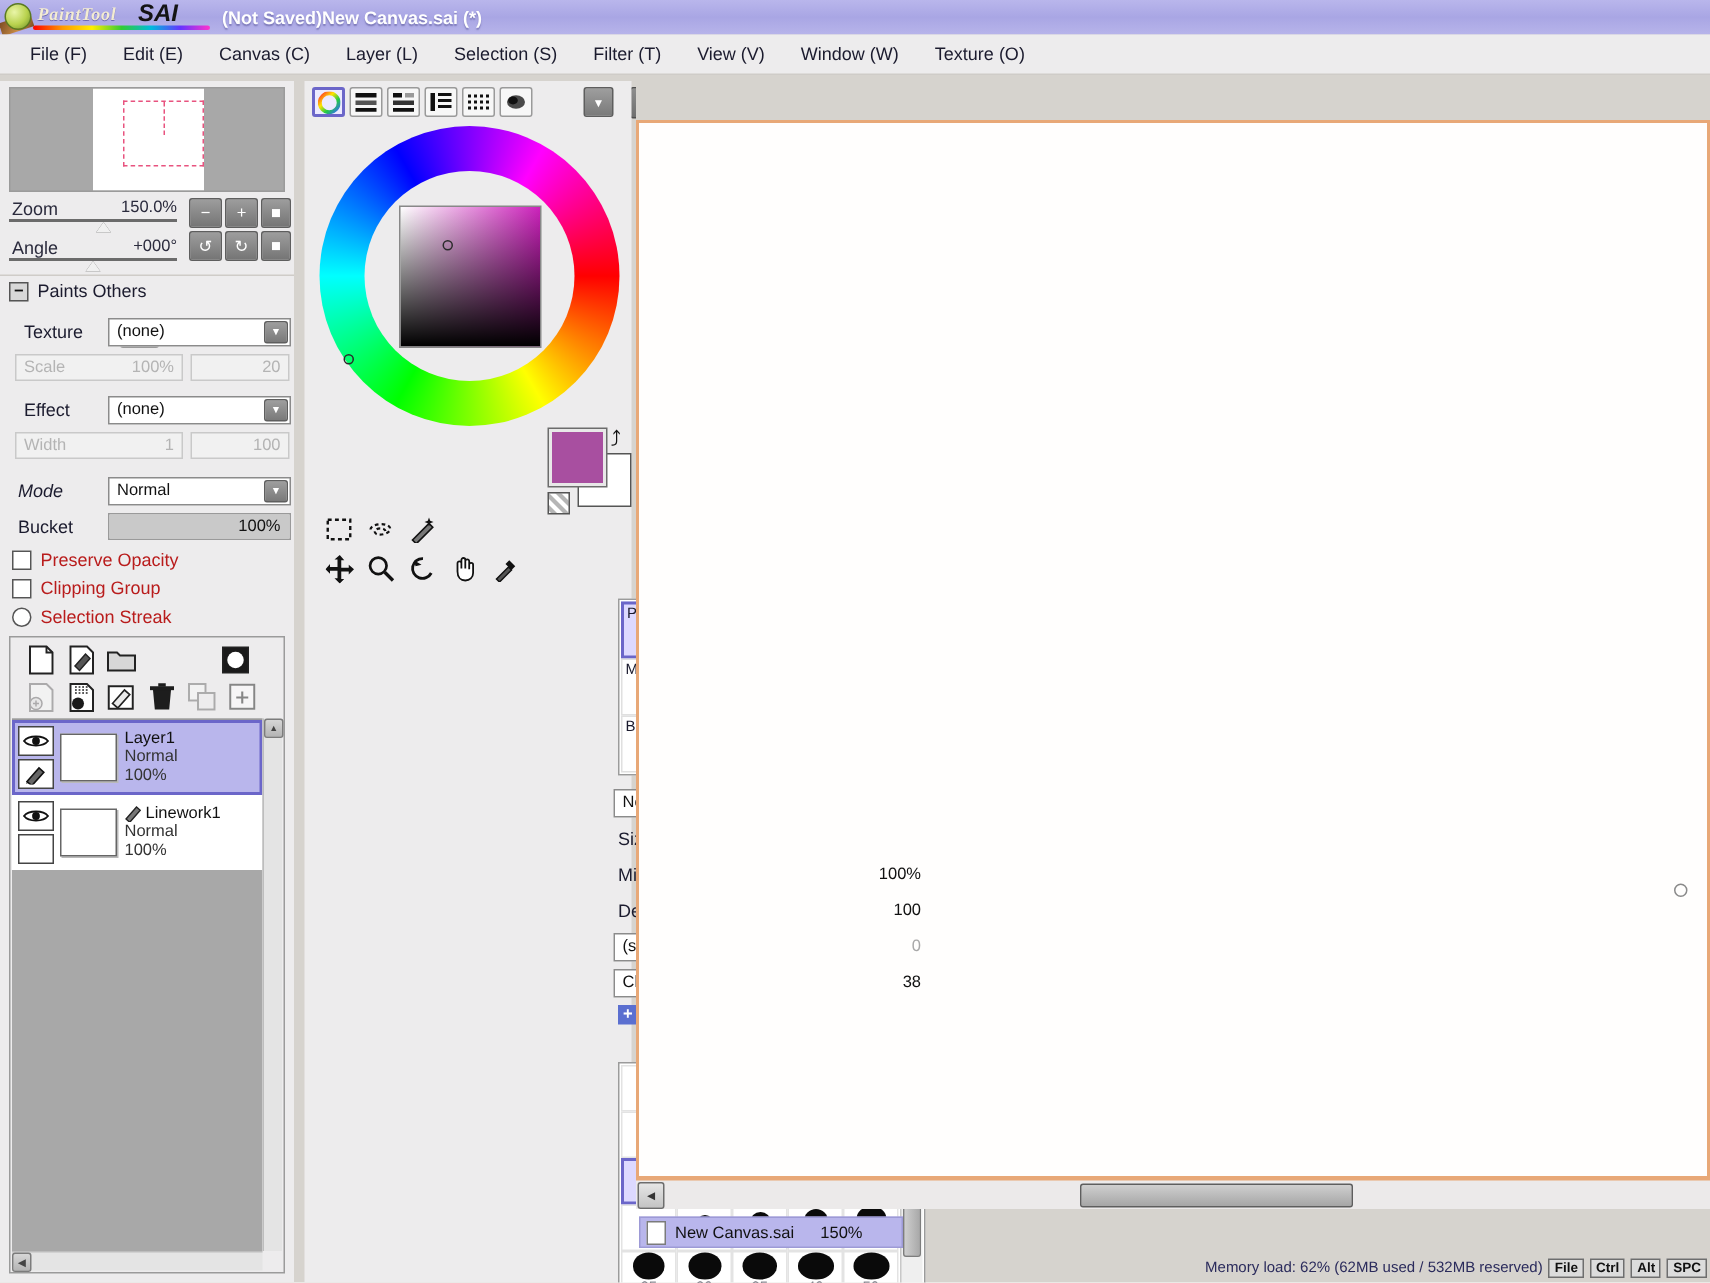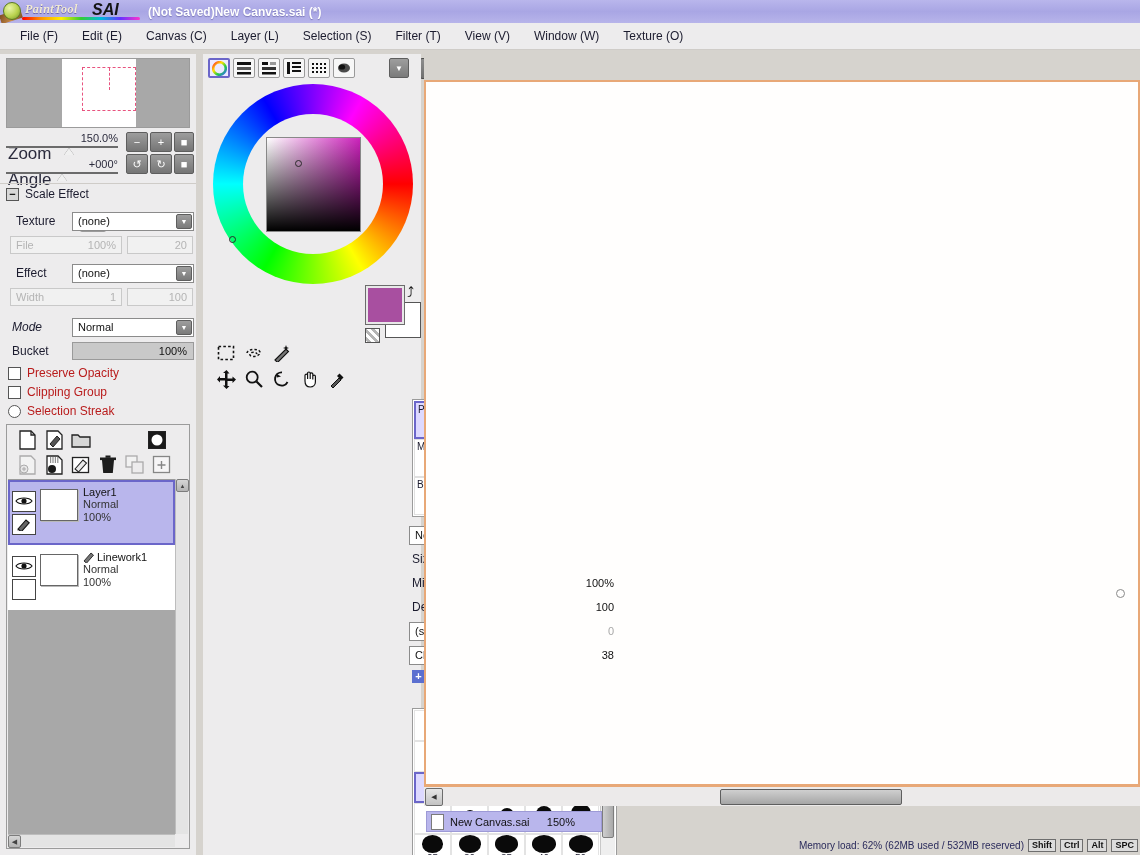--- a/index.html
+++ b/index.html
@@ -117,21 +117,21 @@
   .nav-sel {
     position:absolute; left:20px; top:8px; width:54px; height:44px;
     border:1px dashed #e8537f;
   }
   .nav-sel:after {
     content:""; position:absolute; left:26px; top:0; width:0; height:22px;
     border-left:1px dashed #e8537f;
   }
 
   .slider-row { position:absolute; left:6px; width:112px; height:24px; }
-  .slider-label { position:absolute; left:2px; top:12px; font-size:17px; color:#2b2b3d; }
+  .slider-label { position:absolute; left:2px; top:0; font-size:12px; color:#2b2b3d; }
   .slider-val { position:absolute; right:0; top:0; font-size:11px; color:#2b2b3d; }
   .slider-track {
     position:absolute; left:0; top:14px; width:112px; height:2px;
     background:#6b6b6b;
   }
   .slider-knob {
     position:absolute; top:16px; width:0; height:0;
     border-left:5px solid transparent; border-right:5px solid transparent;
     border-bottom:7px solid #f0f0f0; filter:drop-shadow(0 0 0.5px #555);
   }
@@ -199,21 +199,21 @@
   .lt-btn {
     width:24px; height:23px; display:inline-flex; align-items:center; justify-content:center;
     position:relative;
   }
   .lt-row { display:flex; gap:3px; }
   .layer-list {
     position:absolute; left:1px; top:54px; right:14px; bottom:14px;
     background:#a8a8a8; border-top:1px solid #9b9b9b; overflow:hidden;
   }
   .layer-item {
-    display:flex; align-items:stretch; height:65px; border:2px solid transparent;
+    display:flex; align-items:stretch; height:50px; border:2px solid transparent;
     background:#fff;
   }
   .layer-item.selected { background:#b9b6ec; border-color:#6b66c9; }
   .layer-toggles { width:28px; display:flex; flex-direction:column; justify-content:center; gap:2px; padding:2px; }
   .lt-sq {
     width:24px; height:21px; border:1px solid #444; background:#fff;
     display:flex; align-items:center; justify-content:center;
   }
   .layer-thumb {
     width:38px; height:32px; margin:7px 5px 0 2px; background:#fff;
@@ -517,34 +517,34 @@
     <div class="nav-btn" style="left:174px; top:78px; width:20px;">■</div>
     <div class="nav-btn" style="left:126px; top:100px;">↺</div>
     <div class="nav-btn" style="left:150px; top:100px;">↻</div>
     <div class="nav-btn" style="left:174px; top:100px; width:20px;">■</div>
 
     <div class="nav-grip"></div>
     <div class="panel-sep" style="top:129px;"></div>
 
     <div class="pe-header">
       <div class="collapse-box">−</div>
-      <div class="pe-title">Scale Effect</div>
+      <div class="pe-title">Paints Others</div>
     </div>
 
     <div class="row" style="top:156px;">
       <div class="row-label">Texture</div>
       <div class="combo">
         <span>(none)</span>
         <div class="arrow">▼</div>
       </div>
     </div>
 
     <div class="row" style="top:180px;">
       <div class="gbox" style="width:112px;">
-        <span>File</span>
+        <span>Scale</span>
         <span>100%</span>
       </div>
       <div class="gbox" style="width:66px; margin-left:5px; justify-content:flex-end;">
         <span>20</span>
       </div>
     </div>
 
     <div class="row" style="top:208px;">
       <div class="row-label">Effect</div>
       <div class="combo">
@@ -1174,19 +1174,19 @@
   <div class="tabbar">
     <div class="doc-tab">
       <div class="tab-ico"></div>
       <div class="tab-name">New Canvas.sai</div>
       <div class="tab-zoom">150%</div>
     </div>
   </div>
 
   <div class="statusbar">
     <div class="status-text">Memory load: 62% (62MB used / 532MB reserved)</div>
-    <div class="mod-key">Shift</div>
+    <div class="mod-key">File</div>
     <div class="mod-key">Ctrl</div>
     <div class="mod-key">Alt</div>
     <div class="mod-key">SPC</div>
   </div>
 
 </div>
 
 </body></html>

